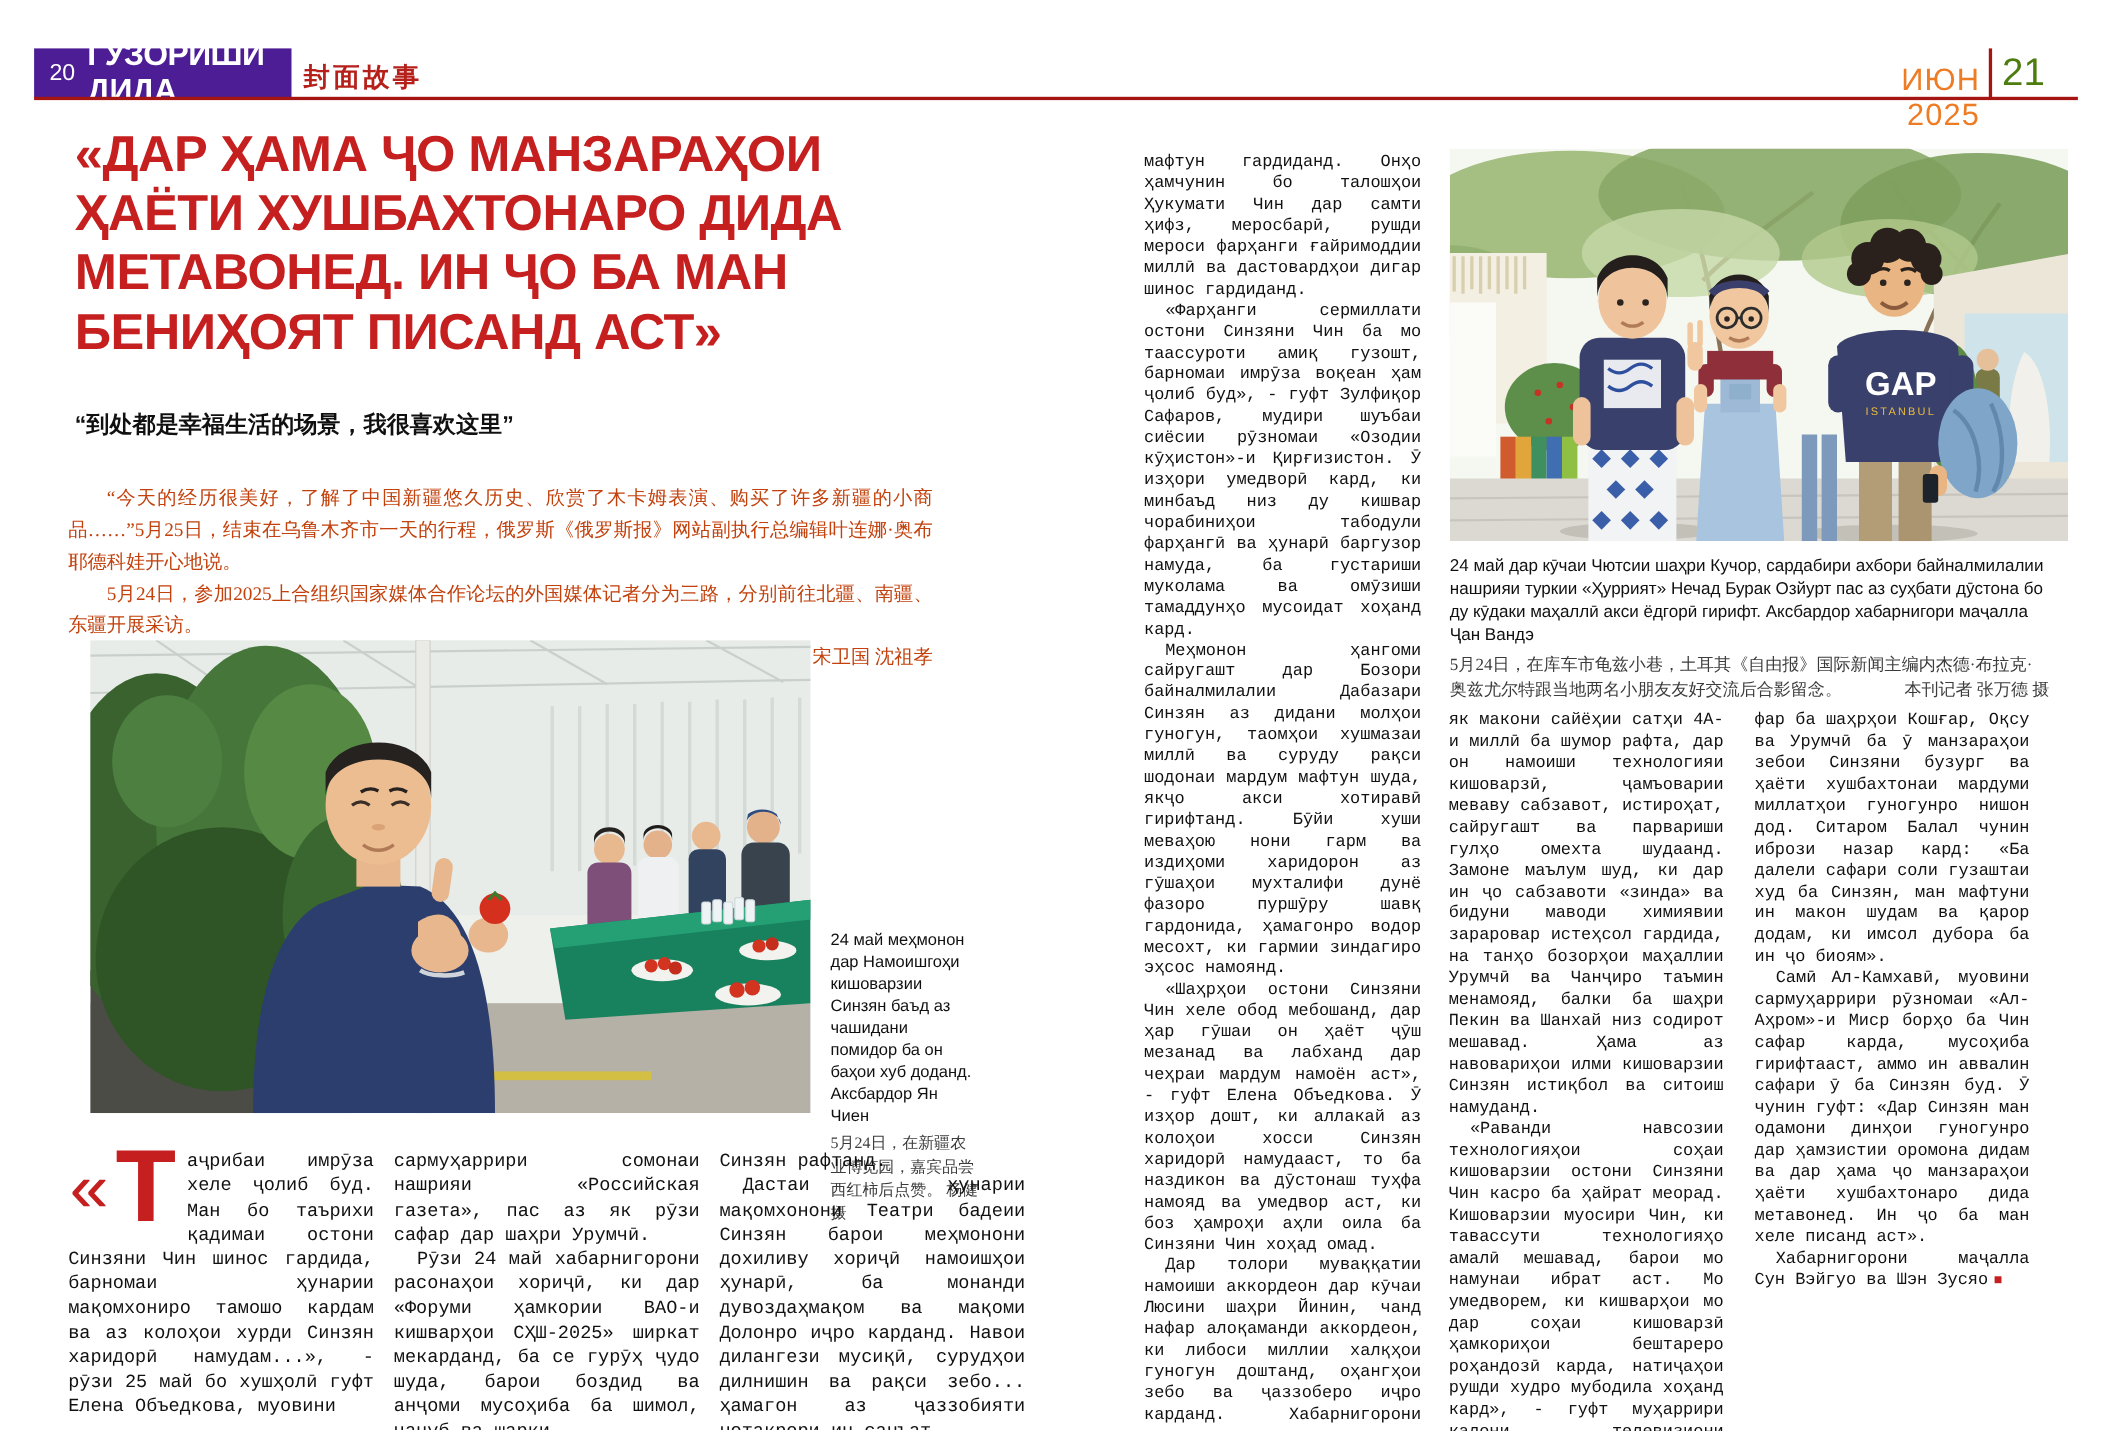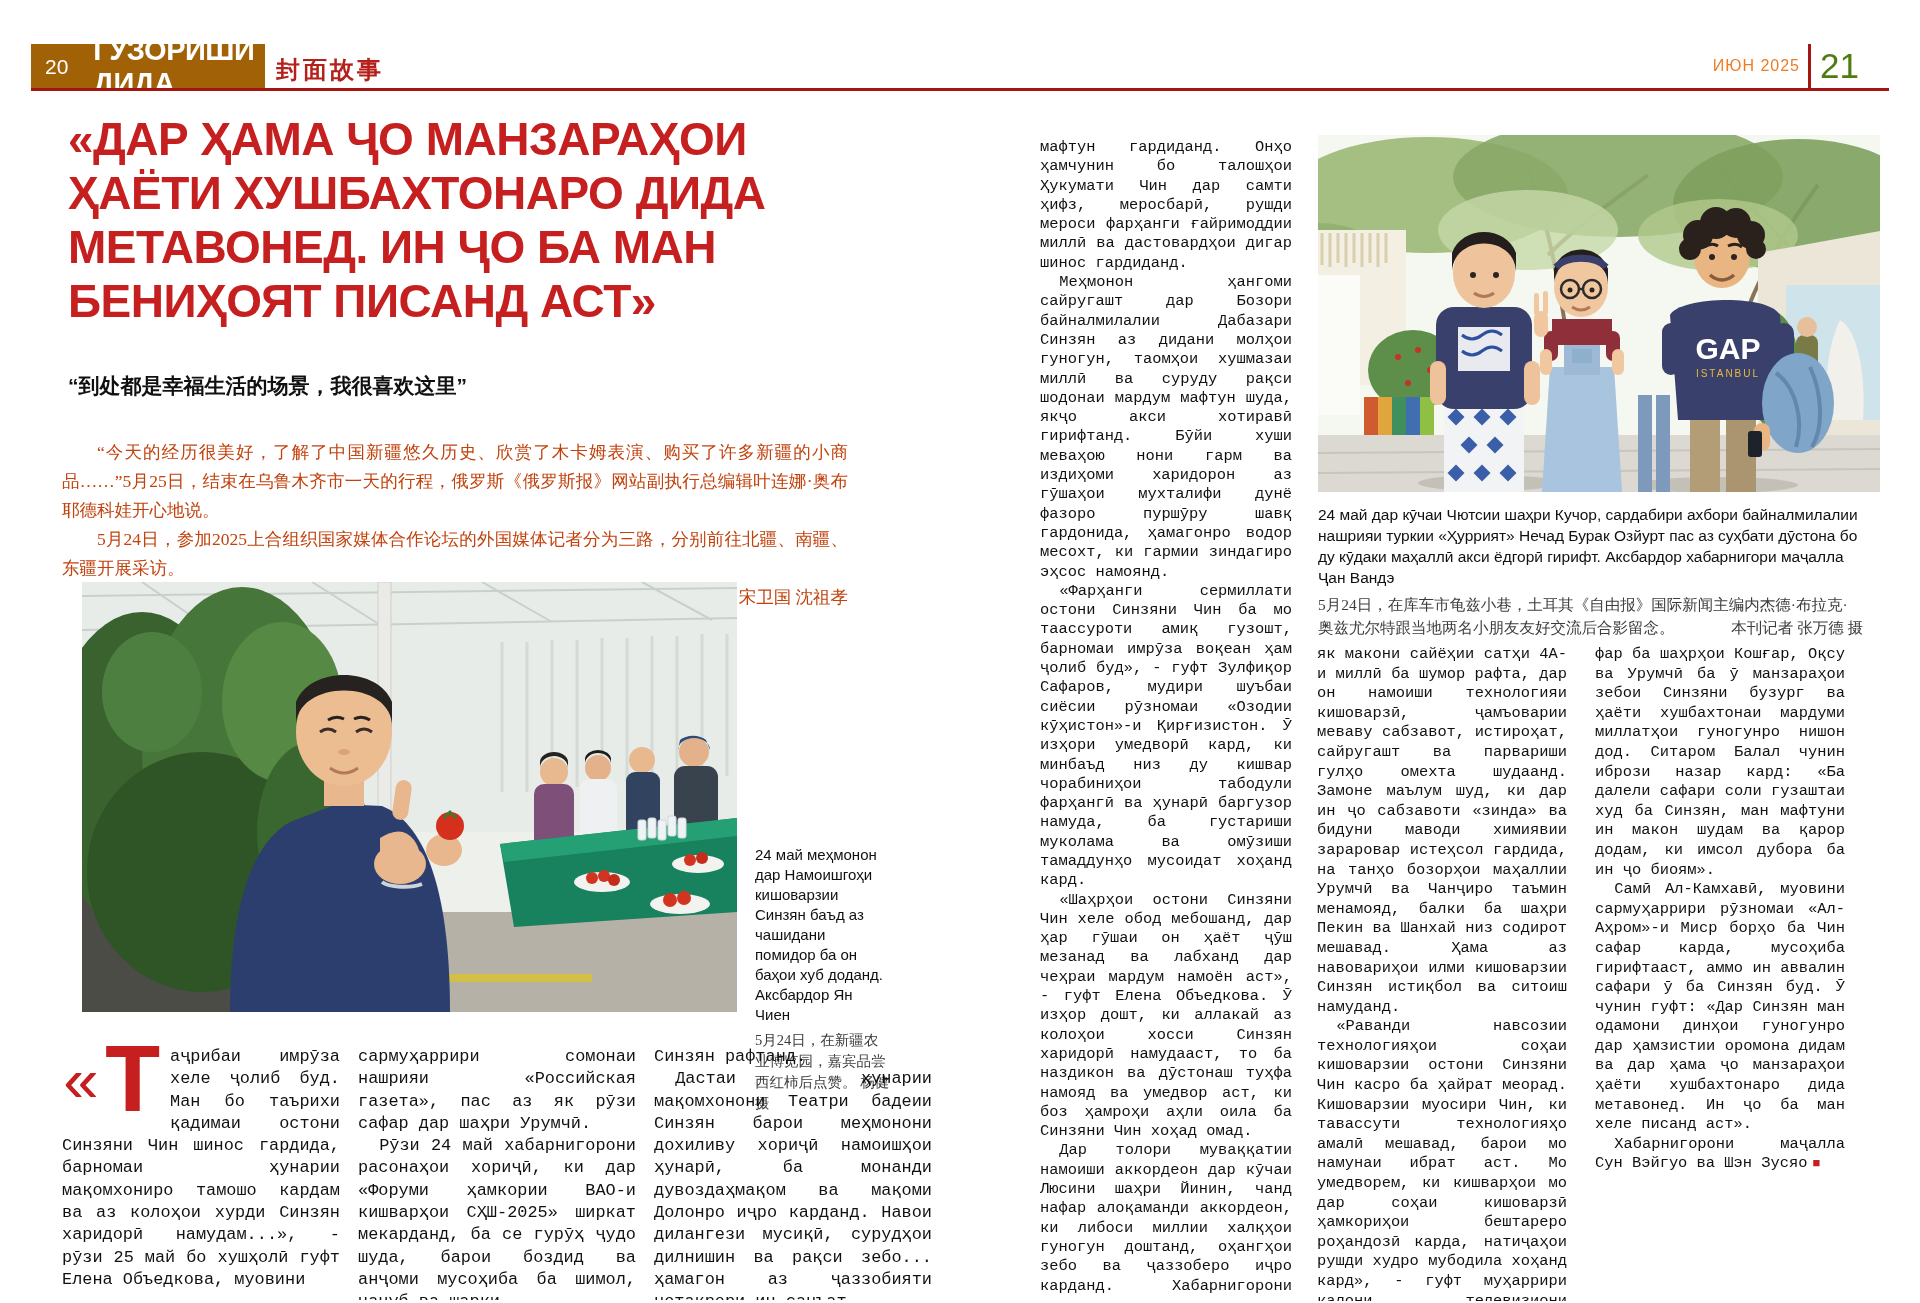--- a/index.html
+++ b/index.html
@@ -1,26 +1,26 @@
 <!DOCTYPE html>
 <html><head>
 <meta charset="utf-8">
 <style>
   html,body{margin:0;padding:0;background:#ffffff;}
   .spread{position:relative;width:1920px;height:1303px;background:#fff;overflow:hidden;
           font-family:"Liberation Sans",sans-serif;color:#111;}
   
-  .red-box{position:absolute;left:31px;top:44px;width:234px;height:45px;background:#a16207;
-           display:flex;align-items:center;padding-left:14px;box-sizing:border-box;gap:25px;color:#fff;}
+  .red-box{position:absolute;left:31px;top:44px;width:234px;height:45px;background:#4c1d95;
+           display:flex;align-items:center;padding-left:14px;box-sizing:border-box;gap:11px;color:#fff;}
   .pg-left{font-size:21px;}
   .sec-title{font-size:29px;font-weight:bold;letter-spacing:-0.5px;}
   .sec-cn{position:absolute;left:276px;top:54px;font-family:"Liberation Serif",serif;
           font-weight:bold;color:#b5201a;font-size:24px;letter-spacing:3px;}
   .issue{position:absolute;left:1660px;top:57px;width:140px;text-align:right;color:#ed7c25;
-         font-size:16px;letter-spacing:1px;}
+         font-size:28px;letter-spacing:1px;}
   .vdiv{position:absolute;left:1808px;top:44px;width:3px;height:45px;background:#a51512;}
   .pg-right{position:absolute;left:1820px;top:46px;color:#4d7c0f;font-size:35px;}
   .hrule{position:absolute;left:31px;top:88px;width:1858px;height:3px;background:#a51512;}
   
   .headline{position:absolute;left:68px;top:112px;width:810px;font-size:46px;line-height:54px;
             font-weight:bold;color:#c51f1f;white-space:pre-line;letter-spacing:-0.5px;}
   .subtitle-cn{position:absolute;left:68px;top:372px;font-size:21px;font-weight:bold;color:#101010;text-align:right;}
   .intro{position:absolute;left:62px;top:438px;width:786px;font-family:"Liberation Serif",serif;
          font-size:17.5px;line-height:29px;color:#c2410c;text-align:justify;}
   .intro p{margin:0;text-indent:2em;}
@@ -197,22 +197,22 @@
     <p>сармуҳаррири сомонаи нашрияи «Российская газета», пас аз як рӯзи сафар дар шаҳри Урумчӣ.</p>
     <p class="ind">Рӯзи 24 май хабарнигорони расонаҳои хориҷӣ, ки дар «Форуми ҳамкории ВАО-и кишварҳои СҲШ-2025» ширкат мекарданд, ба се гурӯҳ ҷудо шуда, барои боздид ва анҷоми мусоҳиба ба шимол, ҷануб ва шарқи</p>
   </div>
   <div class="col lcol c3">
     <p>Синзян рафтанд.</p>
     <p class="ind">Дастаи ҳунарии мақомхонони Театри бадеии Синзян барои меҳмонони дохиливу хориҷӣ намоишҳои ҳунарӣ, ба монанди дувоздаҳмақом ва мақоми Долонро иҷро карданд. Навои дилангези мусиқӣ, сурудҳои дилнишин ва рақси зебо... ҳамагон аз ҷаззобияти нотакрори ин санъат</p>
   </div>
 
   <div class="col rcol mid">
     <p>мафтун гардиданд. Онҳо ҳамчунин бо талошҳои Ҳукумати Чин дар самти ҳифз, меросбарӣ, рушди мероси фарҳанги ғайримоддии миллӣ ва дастовардҳои дигар шинос гардиданд.</p>
+    <p class="ind">«Фарҳанги сермиллати остони Синзяни Чин ба мо таассуроти амиқ гузошт, барномаи имрӯза воқеан ҳам ҷолиб буд», - гуфт Зулфиқор Сафаров, мудири шуъбаи сиёсии рӯзномаи «Озодии кӯҳистон»-и Қирғизистон. Ӯ изҳори умедворӣ кард, ки минбаъд низ ду кишвар чорабиниҳои табодули фарҳангӣ ва ҳунарӣ баргузор намуда, ба густариши муколама ва омӯзиши тамаддунҳо мусоидат хоҳанд кард.</p>
     <p class="ind">Меҳмонон ҳангоми сайругашт дар Бозори байналмилалии Дабазари Синзян аз дидани молҳои гуногун, таомҳои хушмазаи миллӣ ва суруду рақси шодонаи мардум мафтун шуда, якҷо акси хотиравӣ гирифтанд. Бӯйи хуши меваҳою нони гарм ва издиҳоми харидорон аз гӯшаҳои мухталифи дунё фазоро пуршӯру шавқ гардонида, ҳамагонро водор месохт, ки гармии зиндагиро эҳсос намоянд.</p>
-    <p class="ind">«Фарҳанги сермиллати остони Синзяни Чин ба мо таассуроти амиқ гузошт, барномаи имрӯза воқеан ҳам ҷолиб буд», - гуфт Зулфиқор Сафаров, мудири шуъбаи сиёсии рӯзномаи «Озодии кӯҳистон»-и Қирғизистон. Ӯ изҳори умедворӣ кард, ки минбаъд низ ду кишвар чорабиниҳои табодули фарҳангӣ ва ҳунарӣ баргузор намуда, ба густариши муколама ва омӯзиши тамаддунҳо мусоидат хоҳанд кард.</p>
     <p class="ind">«Шаҳрҳои остони Синзяни Чин хеле обод мебошанд, дар ҳар гӯшаи он ҳаёт ҷӯш мезанад ва лабханд дар чеҳраи мардум намоён аст», - гуфт Елена Объедкова. Ӯ изҳор дошт, ки аллакай аз колоҳои хосси Синзян харидорӣ намудааст, то ба наздикон ва дӯстонаш туҳфа намояд ва умедвор аст, ки боз ҳамроҳи аҳли оила ба Синзяни Чин хоҳад омад.</p>
     <p class="ind">Дар толори муваққатии намоиши аккордеон дар кӯчаи Люсини шаҳри Йинин, чанд нафар алоқаманди аккордеон, ки либоси миллии халқҳои гуногун доштанд, оҳангҳои зебо ва ҷаззоберо иҷро карданд. Хабарнигорони расонаҳо телефону дастгоҳҳои наворбардории худро бардошта, ин лаҳзаҳои зеборо ба навор гирифтанд. Дар хиёбону кӯчаҳо сайёҳони меҳмондӯст пайи ҳам хабарнигорони хориҷиро барои акс гирифтан даъват мекарданд.</p>
     <p class="ind">Боғи намоишии кишоварзии Синзян, ки дар Минтақаи давлатии илмӣ-техникии кишоварзии Чанҷи дар майдони 2300 му (1 му баробар ба 0,0667 г) ва 18 гармхонаи муосири зеҳнӣ бо стандарти баланд воқеъ гардидааст,</p>
   </div>
 
   <div class="photo ph2">
     <svg width="562" height="357" viewBox="0 0 562 357" xmlns="http://www.w3.org/2000/svg">
       <rect width="562" height="357" fill="#f5f7f1"></rect>
       <g stroke="#8a7258" stroke-width="4" fill="none">
         <path d="M250,210 C240,140 230,90 210,30"></path>

